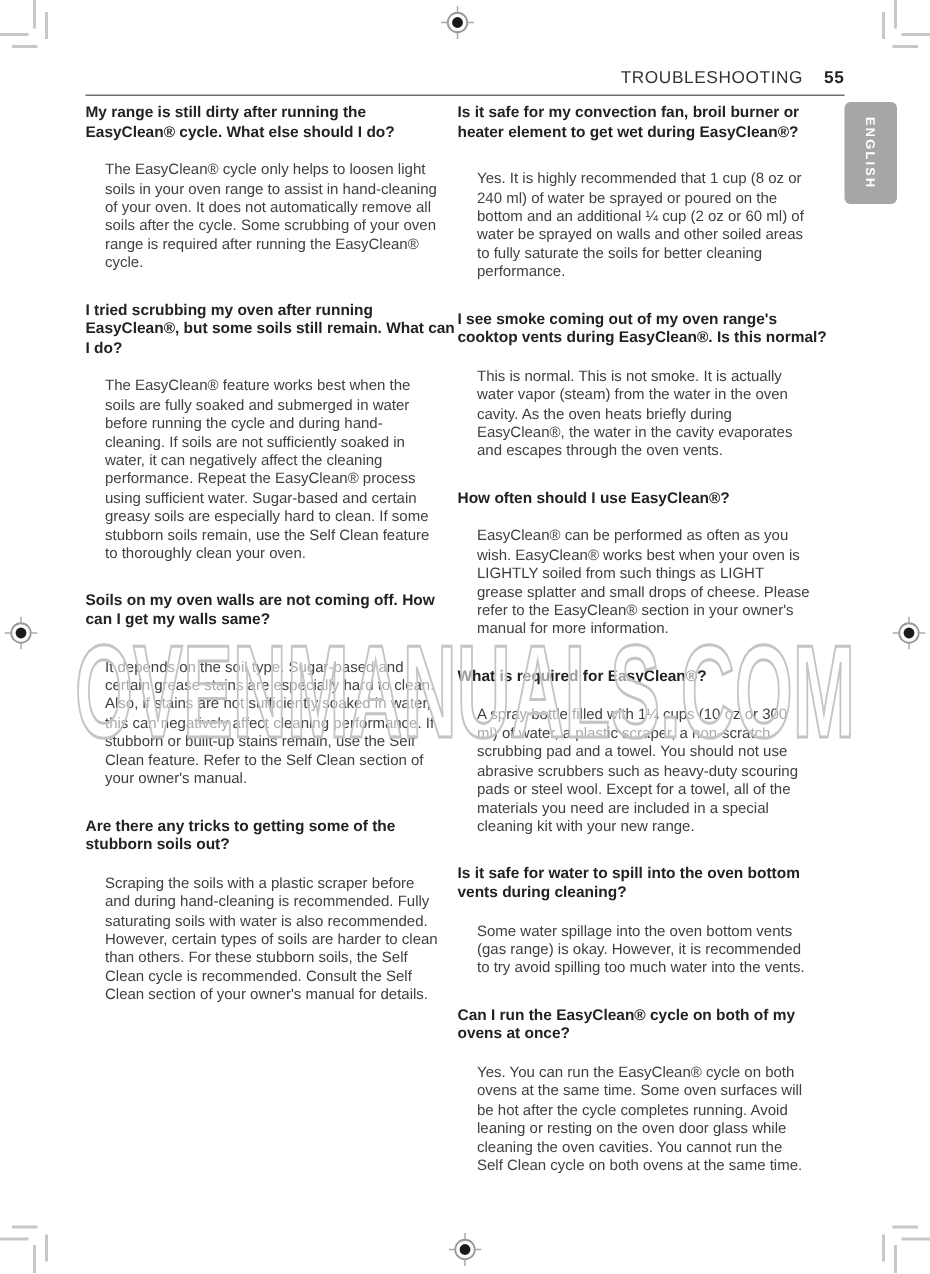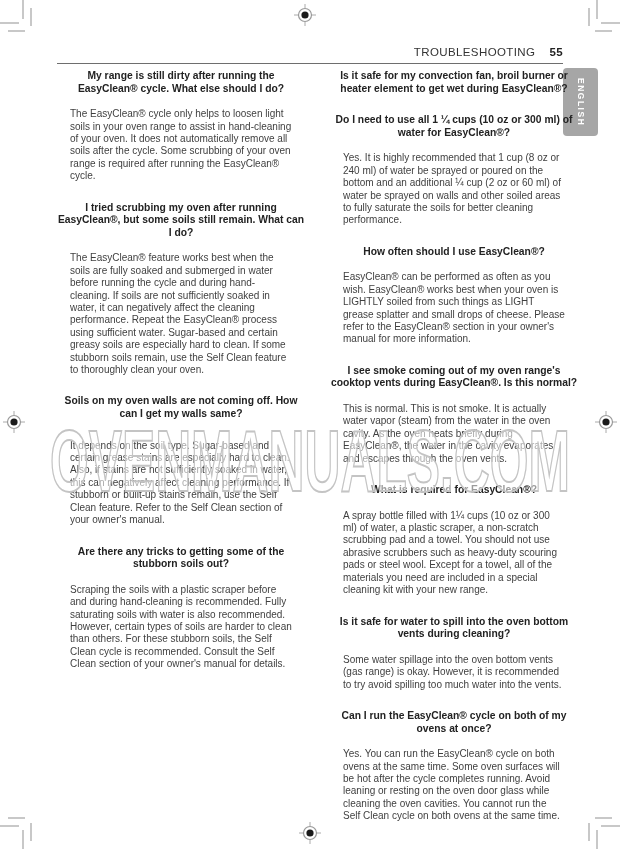--- a/index.html
+++ b/index.html
@@ -23,24 +23,24 @@
     position:absolute;left:563px;top:68px;width:35px;height:68px;
     background:#a6a6a6;border-radius:4px;display:flex;align-items:center;justify-content:center;
   }
   .lang-tab span{
     writing-mode:vertical-rl;color:#ffffff;font-size:8.5px;font-weight:bold;
     letter-spacing:1.5px;
   }
   
   .col{position:absolute;top:70px;width:248px;}
   .col-left{left:57px;}
-  .col-right{left:330px;}
+  .col-right{left:305px;}
   .qa{margin:0 0 19px 0;}
   .qa .q{
-    margin:0 0 4px 0;font-size:10.3px;line-height:12.6px;font-weight:bold;color:#222;text-align:center;
+    margin:0 0 4px 0;font-size:10.3px;line-height:12.6px;font-weight:bold;color:#222;
   }
   .qa .a{
     margin:13px;font-size:10px;line-height:12.4px;color:#3f3f3f;
   }
   
   .watermark{
     position:absolute;left:48px;top:403px;width:524px;height:104px;pointer-events:none;
   }
   .watermark text{
     font-family:"Liberation Sans","DejaVu Sans",sans-serif;font-weight:bold;
@@ -137,30 +137,29 @@
       <section class="qa">
         <h3 class="q">Are there any tricks to getting some of the stubborn soils out?</h3>
         <p class="a">Scraping the soils with a plastic scraper before and during hand-cleaning is recommended. Fully saturating soils with water is also recommended. However, certain types of soils are harder to clean than others. For these stubborn soils, the Self Clean cycle is recommended. Consult the Self Clean section of your owner's manual for details.</p>
       </section>
     </div>
   <div class="col col-right">
       <section class="qa">
         <h3 class="q">Is it safe for my convection fan, broil burner or heater element to get wet during EasyClean®?</h3>
       </section>
       <section class="qa">
-        <h3 class="q">Do I need to use all 1 ¼ cups (10 oz or 300 ml) of water for EasyClean®?</h3>
         <p class="a">Yes. It is highly recommended that 1 cup (8 oz or 240 ml) of water be sprayed or poured on the bottom and an additional ¼ cup (2 oz or 60 ml) of water be sprayed on walls and other soiled areas to fully saturate the soils for better cleaning performance.</p>
+      </section>
+      <section class="qa">
+        <h3 class="q">I see smoke coming out of my oven range's cooktop vents during EasyClean®. Is this normal?</h3>
+        <p class="a">This is normal. This is not smoke. It is actually water vapor (steam) from the water in the oven cavity. As the oven heats briefly during EasyClean®, the water in the cavity evaporates and escapes through the oven vents.</p>
       </section>
       <section class="qa">
         <h3 class="q">How often should I use EasyClean®?</h3>
         <p class="a">EasyClean® can be performed as often as you wish. EasyClean® works best when your oven is LIGHTLY soiled from such things as LIGHT grease splatter and small drops of cheese. Please refer to the EasyClean® section in your owner's manual for more information.</p>
-      </section>
-      <section class="qa">
-        <h3 class="q">I see smoke coming out of my oven range's cooktop vents during EasyClean®. Is this normal?</h3>
-        <p class="a">This is normal. This is not smoke. It is actually water vapor (steam) from the water in the oven cavity. As the oven heats briefly during EasyClean®, the water in the cavity evaporates and escapes through the oven vents.</p>
       </section>
       <section class="qa">
         <h3 class="q">What is required for EasyClean®?</h3>
         <p class="a">A spray bottle filled with 1¼ cups (10 oz or 300 ml) of water, a plastic scraper, a non-scratch scrubbing pad and a towel. You should not use abrasive scrubbers such as heavy-duty scouring pads or steel wool. Except for a towel, all of the materials you need are included in a special cleaning kit with your new range.</p>
       </section>
       <section class="qa">
         <h3 class="q">Is it safe for water to spill into the oven bottom vents during cleaning?</h3>
         <p class="a">Some water spillage into the oven bottom vents (gas range) is okay. However, it is recommended to try avoid spilling too much water into the vents.</p>
       </section>
       <section class="qa">

